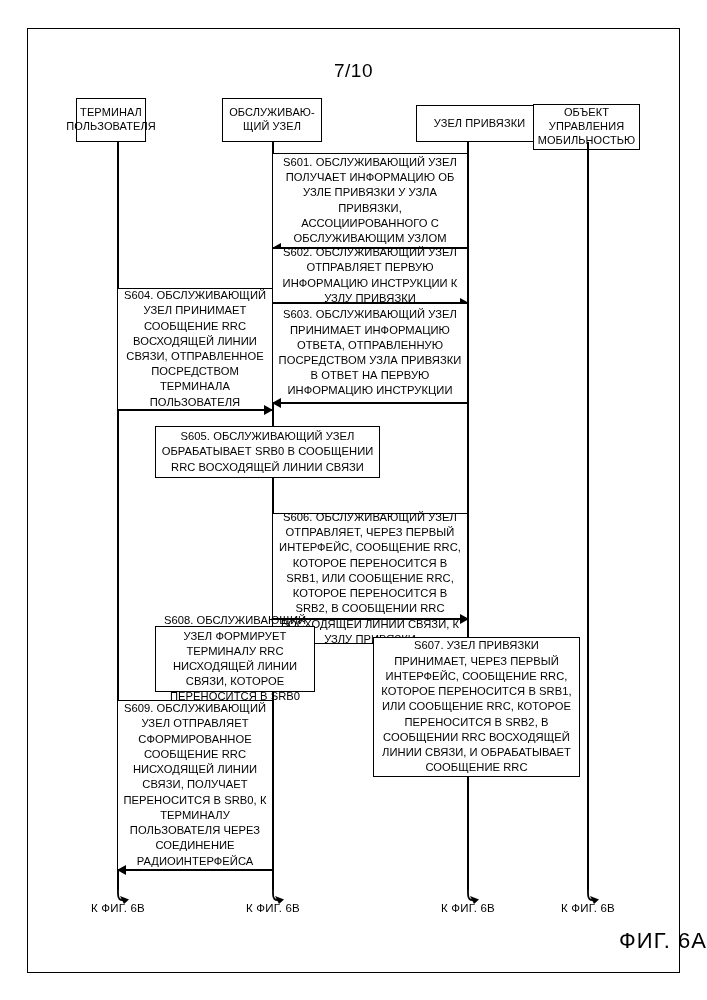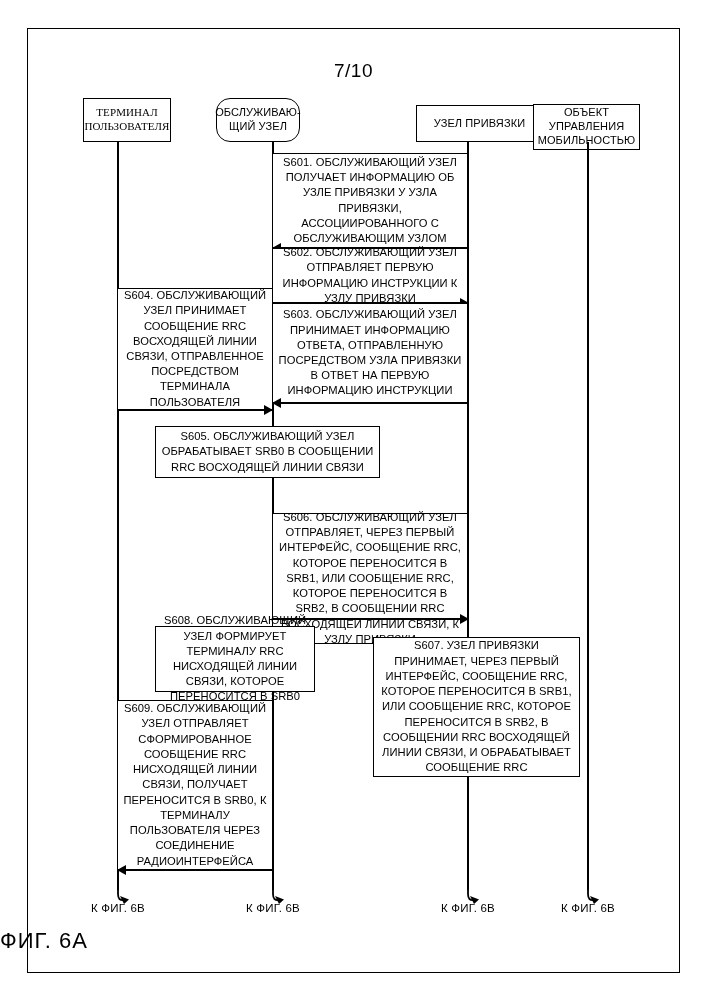--- a/index.html
+++ b/index.html
@@ -38,21 +38,21 @@
     width: 707px;
     text-align: center;
     font-size: 19px;
     letter-spacing: 0.5px;
   }
   .fig-caption {
     position: absolute;
     left: 0;
     top: 928px;
     width: 707px;
-    text-align: left;
+    text-align: right;
     font-size: 22px;
     letter-spacing: 1px;
   }
   
   .actor {
     position: absolute;
     border: 1.6px solid #000;
     box-sizing: border-box;
     background: #fff;
     display: flex;
@@ -124,28 +124,28 @@
 </style>
 </head>
 <body>
 
 <div id="page">
 
   <div class="page-frame"></div>
 
   <div class="page-number">7/10</div>
 
-  <div class="actor" style="left:83px; top:98px; width:88px; height:44px;font-family:Liberation Serif, serif;">
+  <div class="actor" style="left:76px; top:98px; width:70px; height:44px;">
     <span>
       <span>ТЕРМИНАЛ</span><br>
       <span>ПОЛЬЗОВАТЕЛЯ</span>
     </span>
   </div>
 
-  <div class="actor" style="left:216px; top:98px; width:84px; height:44px;border-radius:14px;">
+  <div class="actor" style="left:222px; top:98px; width:100px; height:44px;">
     <span>
       <span>ОБСЛУЖИВАЮ-</span><br>
       <span>ЩИЙ УЗЕЛ</span>
     </span>
   </div>
 
   <div class="actor" style="left:416px; top:105px; width:127px; height:37px;">
     <span>УЗЕЛ ПРИВЯЗКИ</span>
   </div>
 

